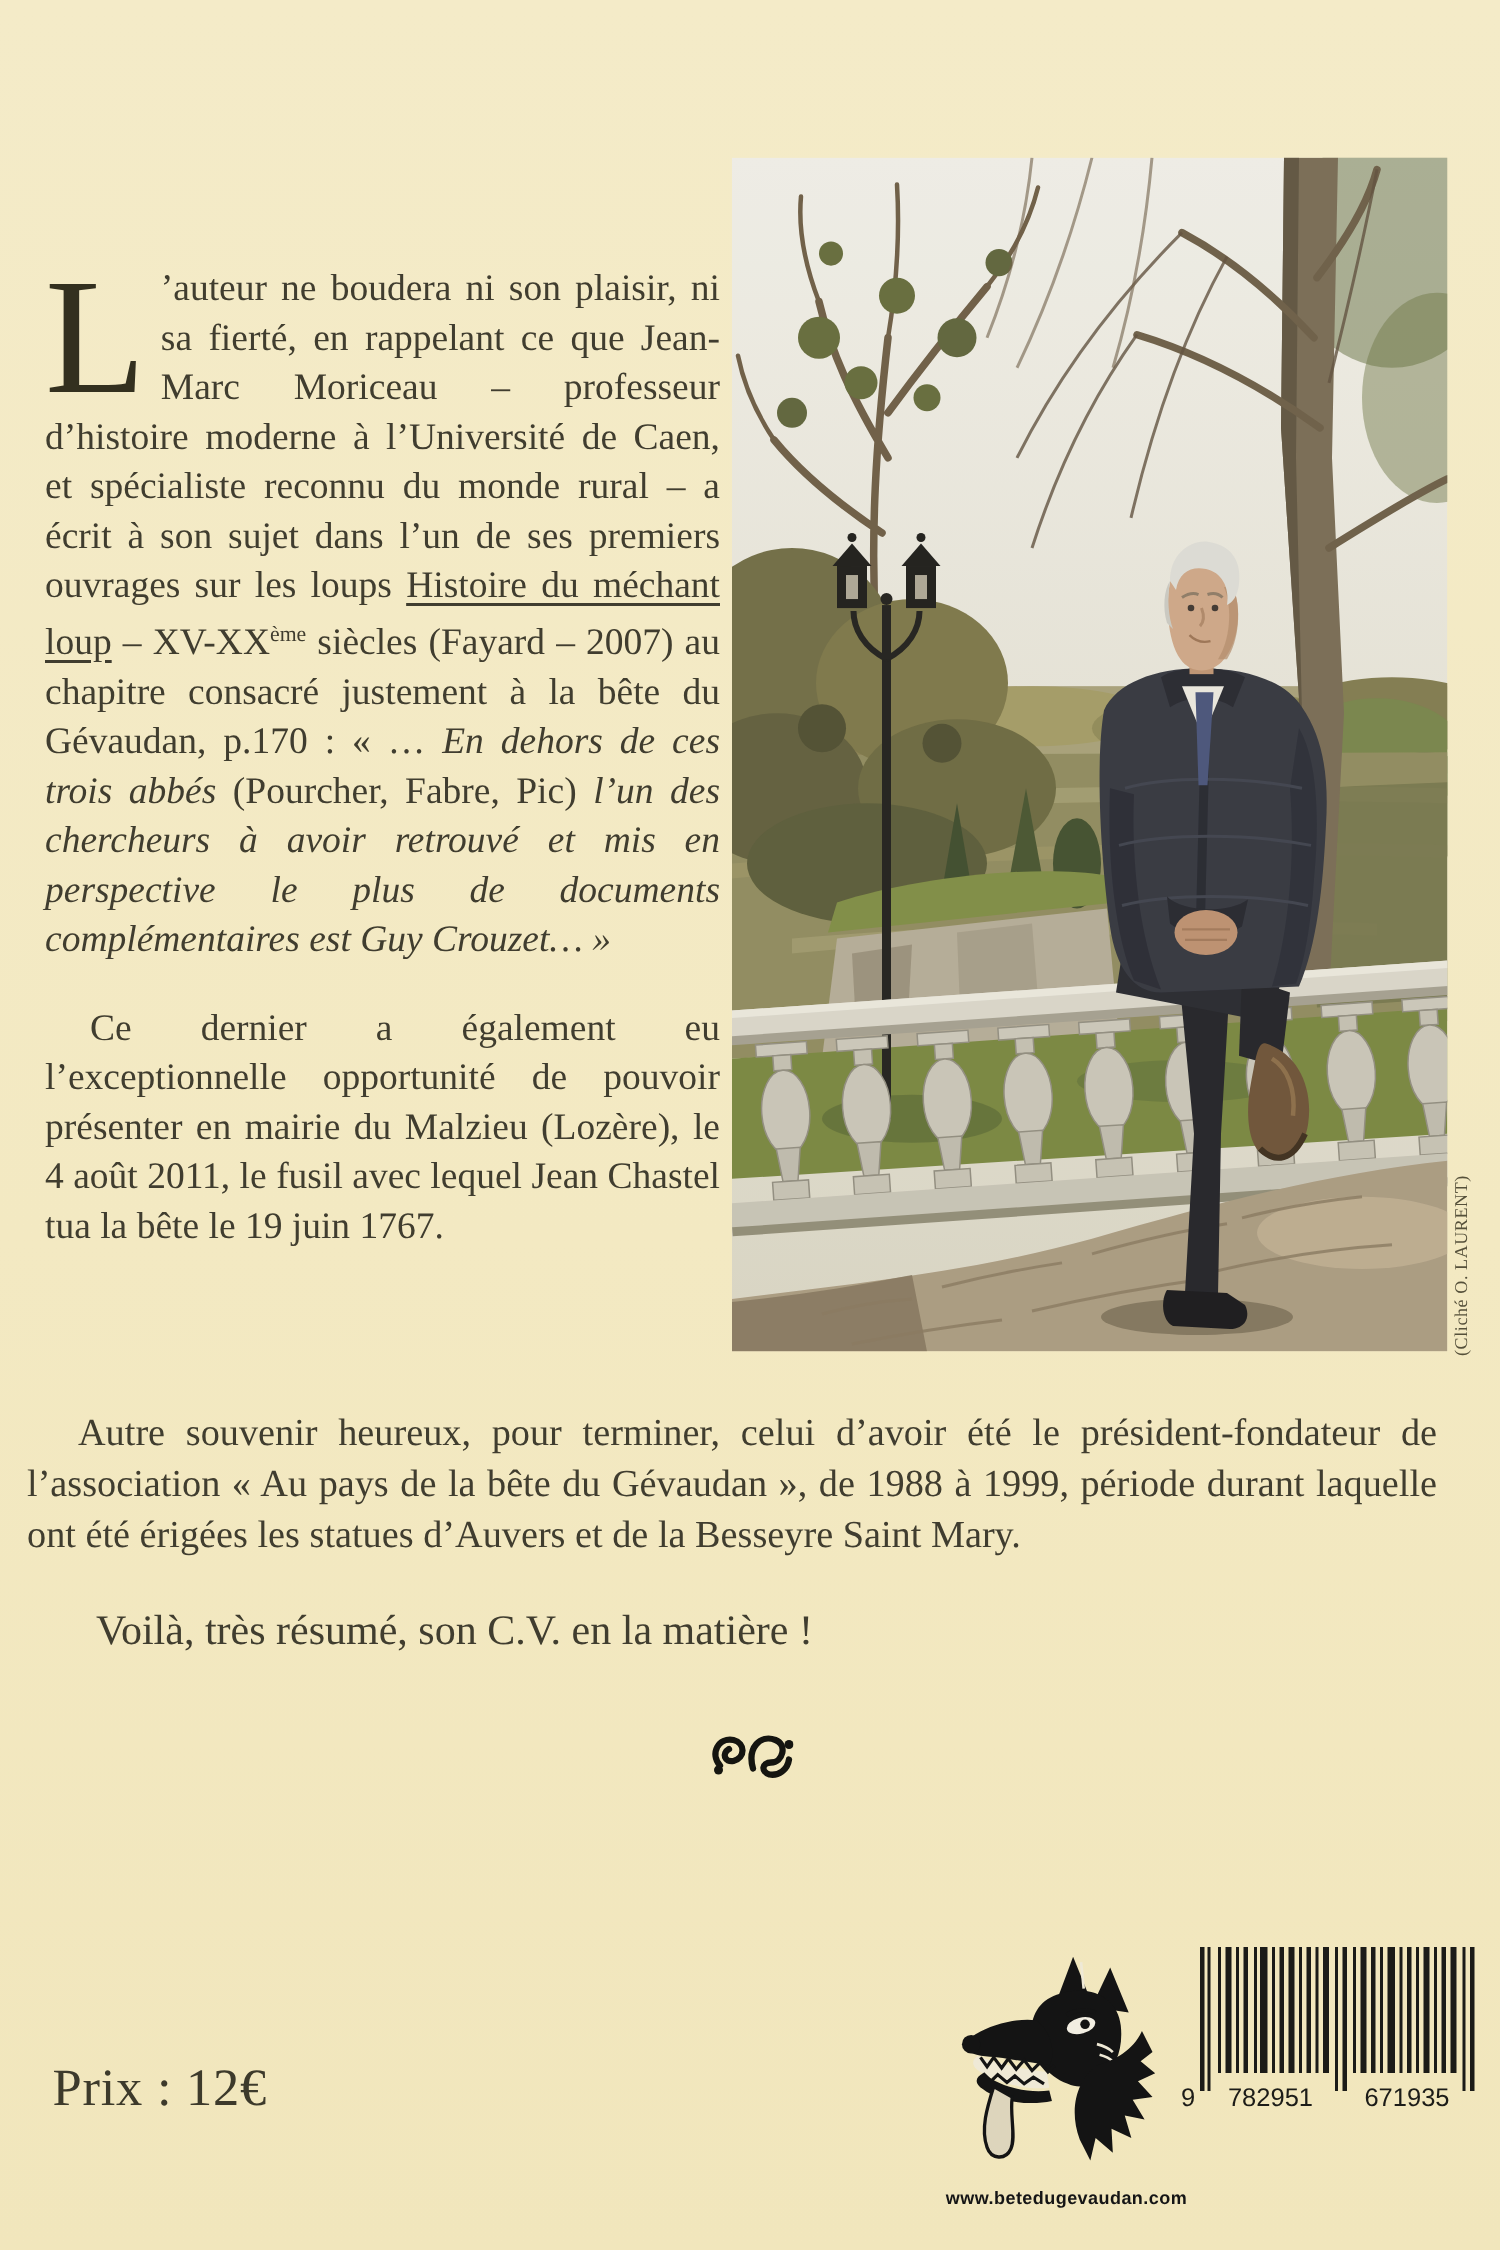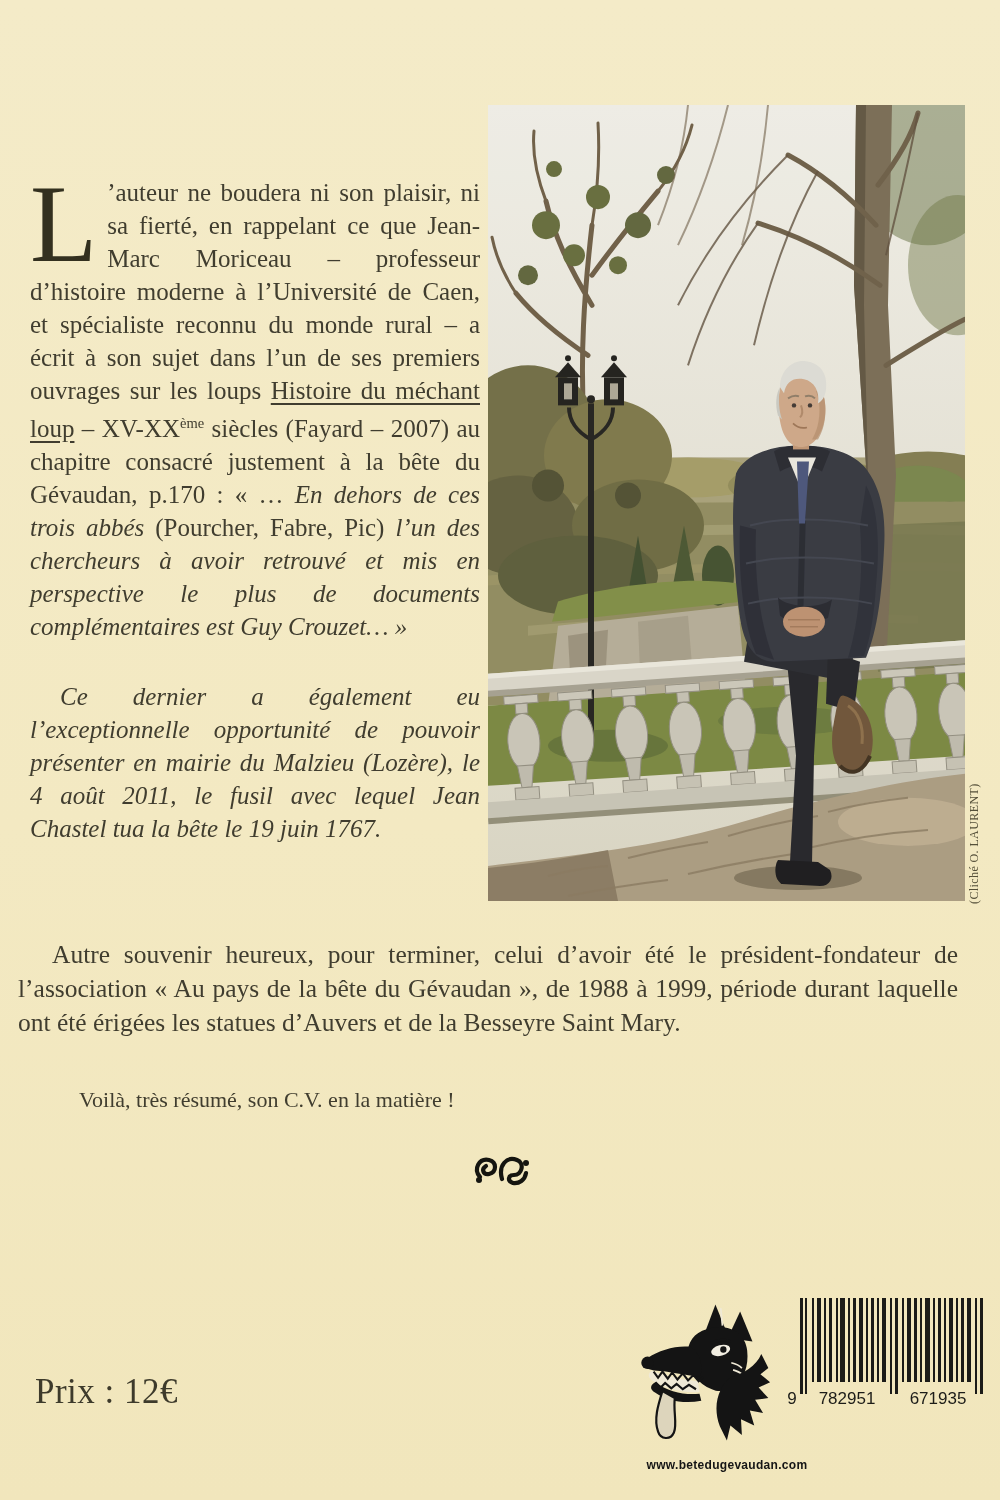--- a/index.html
+++ b/index.html
@@ -6,46 +6,46 @@
   .page{
     position:relative;width:1000px;height:1500px;overflow:hidden;
     background:#f3e9c4;
     background-image:linear-gradient(180deg,#f4ebc8 0%,#f3e9c2 55%,#f1e6bc 100%);
     font-family:"Liberation Serif", serif;
     color:#403d2f;
   }
   
   .col{position:absolute;left:30px;top:176px;width:450px;}
   .col p{margin:0;text-align:justify;font-size:25px;line-height:33px;}
-  .col p + p{margin-top:37px;text-indent:30px;font-style:italic;}
+  .col p + p{margin-top:26px;text-indent:30px;}
   .dropcap{
     float:left;font-size:110px;line-height:88px;padding:4px 10px 0 0;
     font-weight:400;color:#33301f;
   }
   .u{text-decoration:underline;text-underline-offset:4px;text-decoration-thickness:1.5px;}
   .it{font-style:italic;}
   sup{font-size:0.58em;margin-top:37px;}
   
   .photo{position:absolute;left:488px;top:105px;width:477px;height:796px;overflow:hidden;}
   .photo svg{display:block;width:100%;height:100%;}
   .credit{
     position:absolute;left:967px;top:742px;height:162px;width:18px;
     writing-mode:vertical-rl;transform:rotate(180deg);
     font-size:12px;letter-spacing:.4px;color:#55503a;white-space:nowrap;
   }
   
   .para3{position:absolute;left:18px;top:938px;width:940px;margin:0;
     text-align:justify;text-indent:34px;font-size:25.5px;line-height:34px;}
-  .para4{position:absolute;left:30px;top:1072px;width:940px;margin:15px;
-    text-indent:34px;font-size:22px;}
+  .para4{position:absolute;left:30px;top:1072px;width:940px;margin:0;
+    text-indent:34px;font-size:28px;}
   .ornament{position:absolute;left:0;top:1152px;width:1000px;text-align:center;}
   
   .price{position:absolute;left:35px;top:1372px;font-size:35px;letter-spacing:.5px;color:#3d3a2b;}
   .wolf{position:absolute;left:636px;top:1294px;width:150px;height:164px;}
-  .site{position:absolute;left:630px;top:1458px;width:194px;text-align:center;
+  .site{position:absolute;left:614px;top:1458px;width:194px;text-align:center;
     font-family:"Liberation Sans", sans-serif;font-weight:bold;font-size:12px;color:#151515;letter-spacing:.3px;}
   .barcode{position:absolute;left:786px;top:1296px;width:206px;height:112px;}
   .barcode text{font-family:"Liberation Sans", sans-serif;font-size:17px;fill:#1c1c18;}
 </style>
 </head>
 <body>
 
 <div class="page">
 
   <div class="col">

